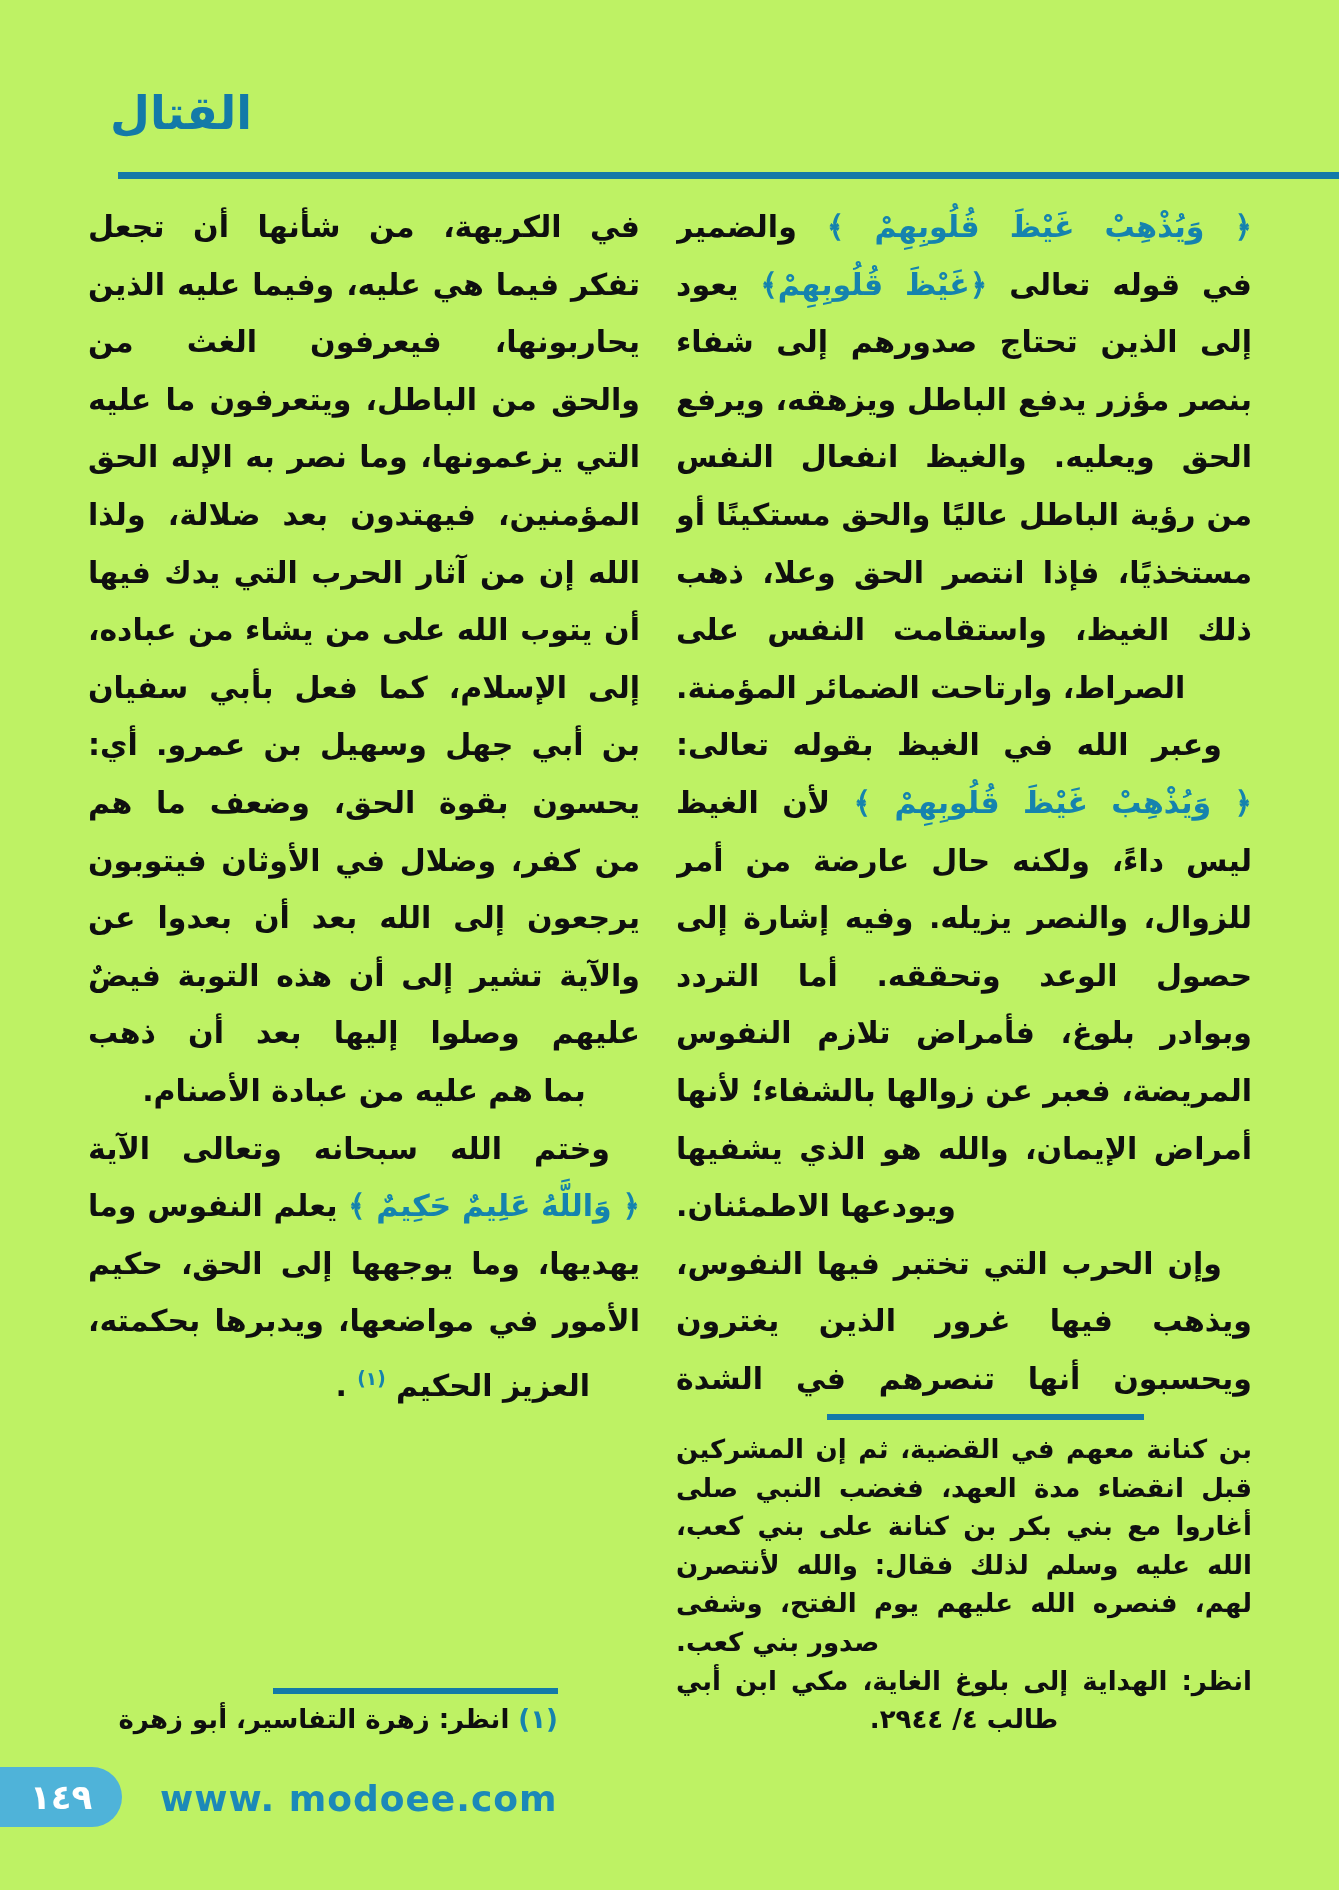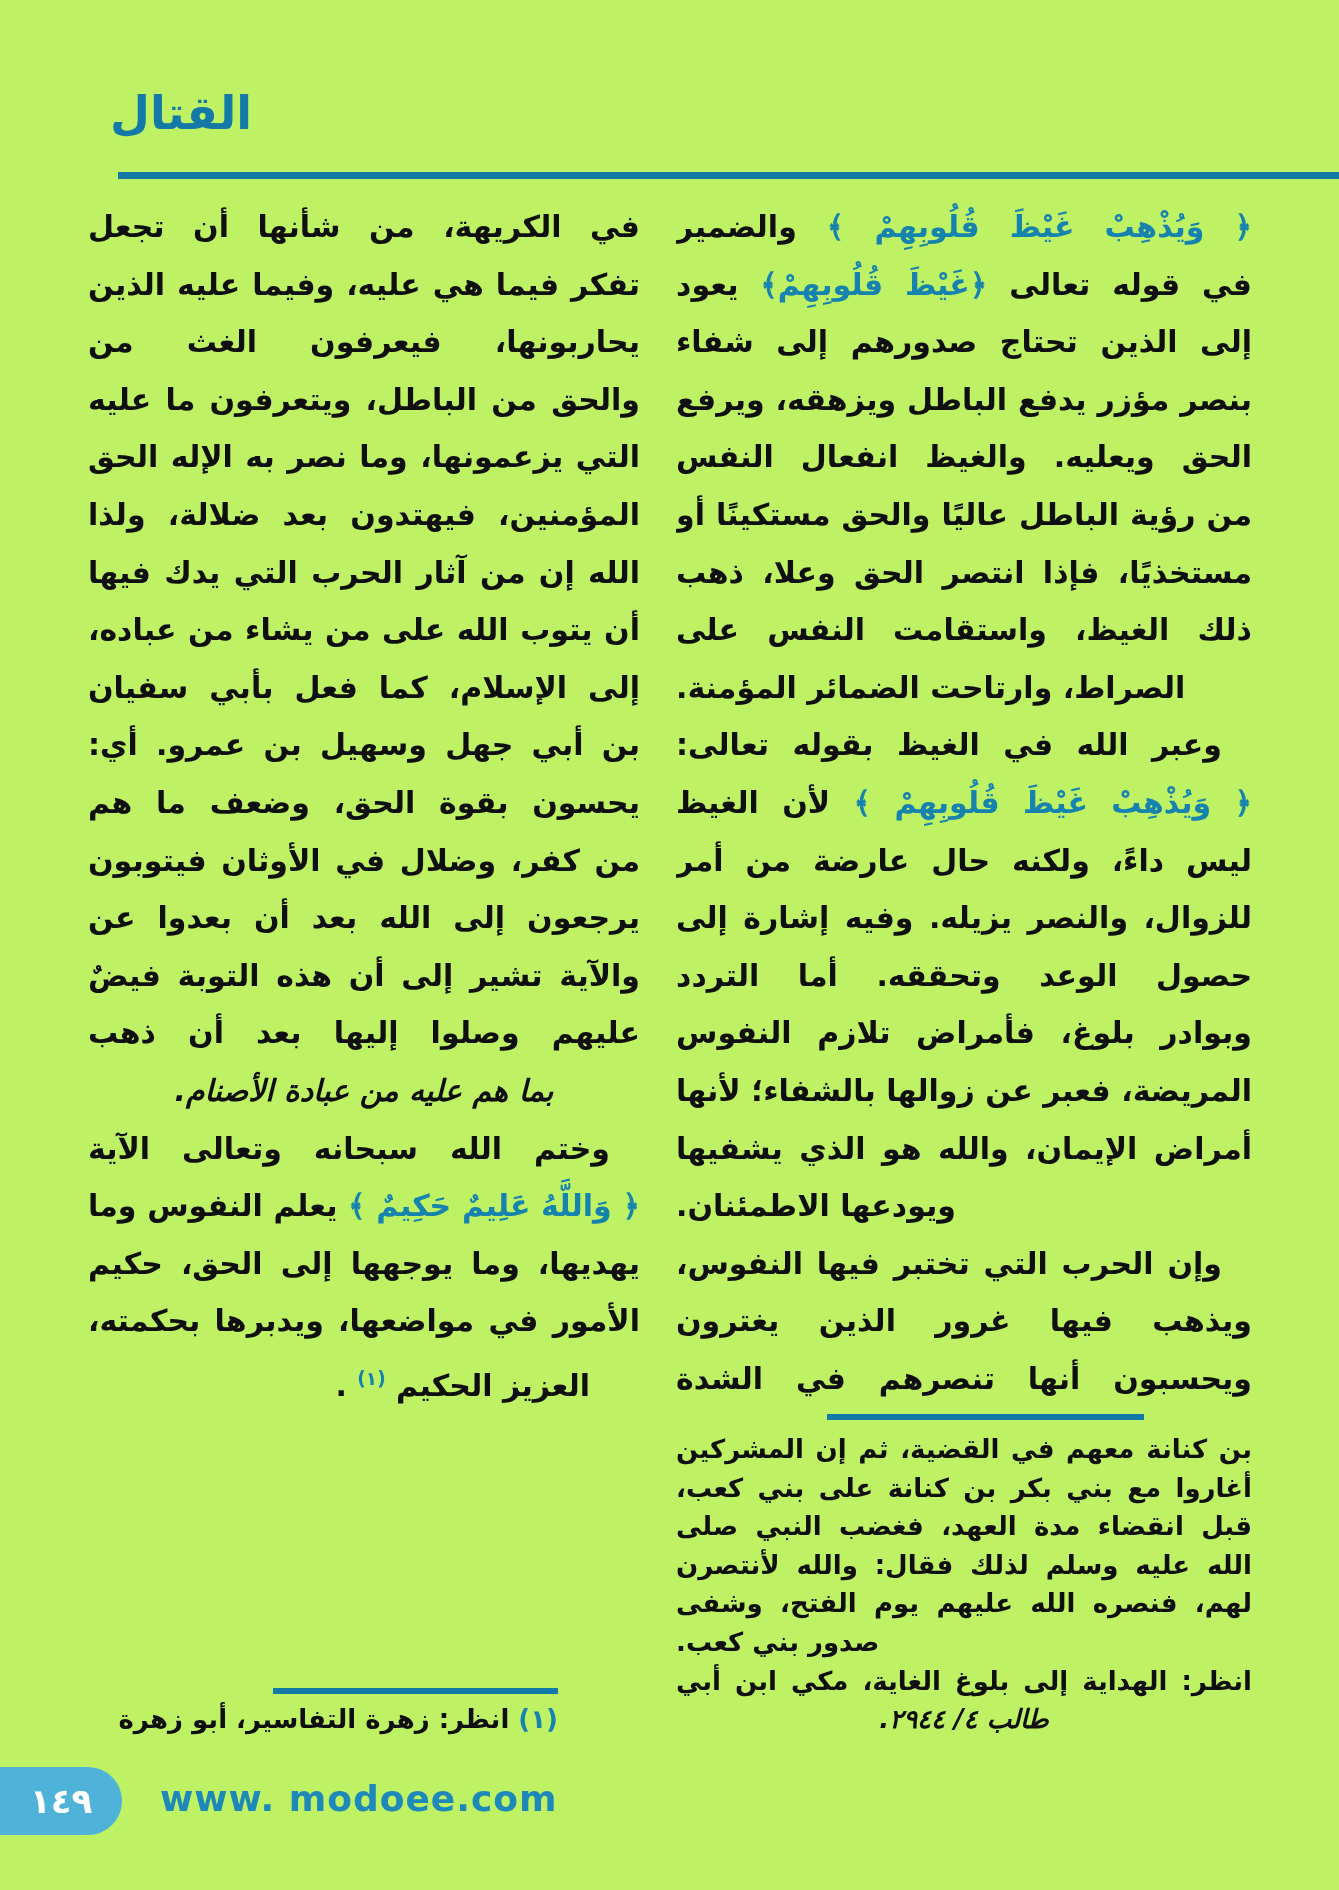--- a/index.html
+++ b/index.html
@@ -14,32 +14,32 @@
   }
   .rule{position:absolute;left:118px;right:0;top:172px;height:7px;background:var(--accent);}
   .col{position:absolute;top:198px;color:var(--text);font-weight:bold;}
   #col-right{left:676px;width:576px;}
   #col-left{left:88px;width:552px;}
   .body-line{font-size:30px;line-height:57.6px;height:57.6px;overflow:hidden;}
   .fn-line{font-size:26px;line-height:38.6px;height:38.6px;overflow:hidden;}
   .al-justify{text-align:justify;text-align-last:justify;}
   .al-left{text-align:left;}
   .al-right{text-align:right;}
-  .al-center{text-align:center;font-style:italic;}
+  .al-center{text-align:center;}
   .seg-quran{color:var(--quran);}
   .seg-sup{color:var(--quran);font-size:0.62em;vertical-align:super;}
   .seg-mark{color:var(--quran);}
   .sep{position:absolute;height:6px;background:var(--accent);}
   .sep-right{left:827px;top:1414px;width:317px;}
   .sep-left{left:273px;top:1688px;width:285px;}
   .fnblock{position:absolute;color:var(--text);font-weight:bold;}
   #fn-right{left:676px;top:1430px;width:576px;}
   #fn-left{left:88px;top:1700px;width:470px;}
   .badge{
-    position:absolute;left:0;top:1767px;width:122px;height:68px;
+    position:absolute;left:0;top:1767px;width:122px;height:60px;
     background:var(--badge);border-radius:0 34px 34px 0;
     color:#ffffff;display:flex;align-items:center;justify-content:center;
     font-size:34px;font-weight:bold;
   }
   .website{
     position:absolute;left:160px;top:1778px;font-size:36px;font-weight:bold;
     color:var(--link);direction:ltr;letter-spacing:1px;
   }
 </style>
 </head>
@@ -92,22 +92,22 @@
       <div class="body-line al-justify" style="padding-right: 30px;"><span class="seg-body">وختم الله سبحانه وتعالى الآية بقوله:</span></div>
       <div class="body-line al-justify"><span class="seg-quran">﴿ وَاللَّهُ عَلِيمٌ حَكِيمٌ ﴾</span><span class="seg-body"> يعلم النفوس وما</span></div>
       <div class="body-line al-justify"><span class="seg-body">يهديها، وما يوجهها إلى الحق، حكيم يضع</span></div>
       <div class="body-line al-justify"><span class="seg-body">الأمور في مواضعها، ويدبرها بحكمته، وهو</span></div>
       <div class="body-line al-right" style="padding-right: 50px;"><span class="seg-body">العزيز الحكيم </span><span class="seg-sup">(١)</span><span class="seg-body"> .</span></div>
     </div>
 
   <div class="sep sep-right"></div>
   <div id="fn-right" class="fnblock">
       <div class="fn-line al-justify"><span class="seg-fnote">بن كنانة معهم في القضية، ثم إن المشركين</span></div>
+      <div class="fn-line al-justify"><span class="seg-fnote">قبل انقضاء مدة العهد، فغضب النبي صلى</span></div>
       <div class="fn-line al-justify"><span class="seg-fnote">أغاروا مع بني بكر بن كنانة على بني كعب،</span></div>
-      <div class="fn-line al-justify"><span class="seg-fnote">قبل انقضاء مدة العهد، فغضب النبي صلى</span></div>
       <div class="fn-line al-justify"><span class="seg-fnote">الله عليه وسلم لذلك فقال: والله لأنتصرن</span></div>
       <div class="fn-line al-justify"><span class="seg-fnote">لهم، فنصره الله عليهم يوم الفتح، وشفى</span></div>
       <div class="fn-line al-left"><span class="seg-fnote">صدور بني كعب.</span></div>
       <div class="fn-line al-justify"><span class="seg-fnote">انظر: الهداية إلى بلوغ الغاية، مكي ابن أبي</span></div>
       <div class="fn-line al-center"><span class="seg-fnote">طالب ٤/ ٢٩٤٤.</span></div>
     </div>
 
   <div class="sep sep-left"></div>
   <div id="fn-left" class="fnblock">
       <div class="fn-line al-right"><span class="seg-mark">(١) </span><span class="seg-fnote">انظر: زهرة التفاسير، أبو زهرة ٦/ ٣٤٤٧.</span></div>

